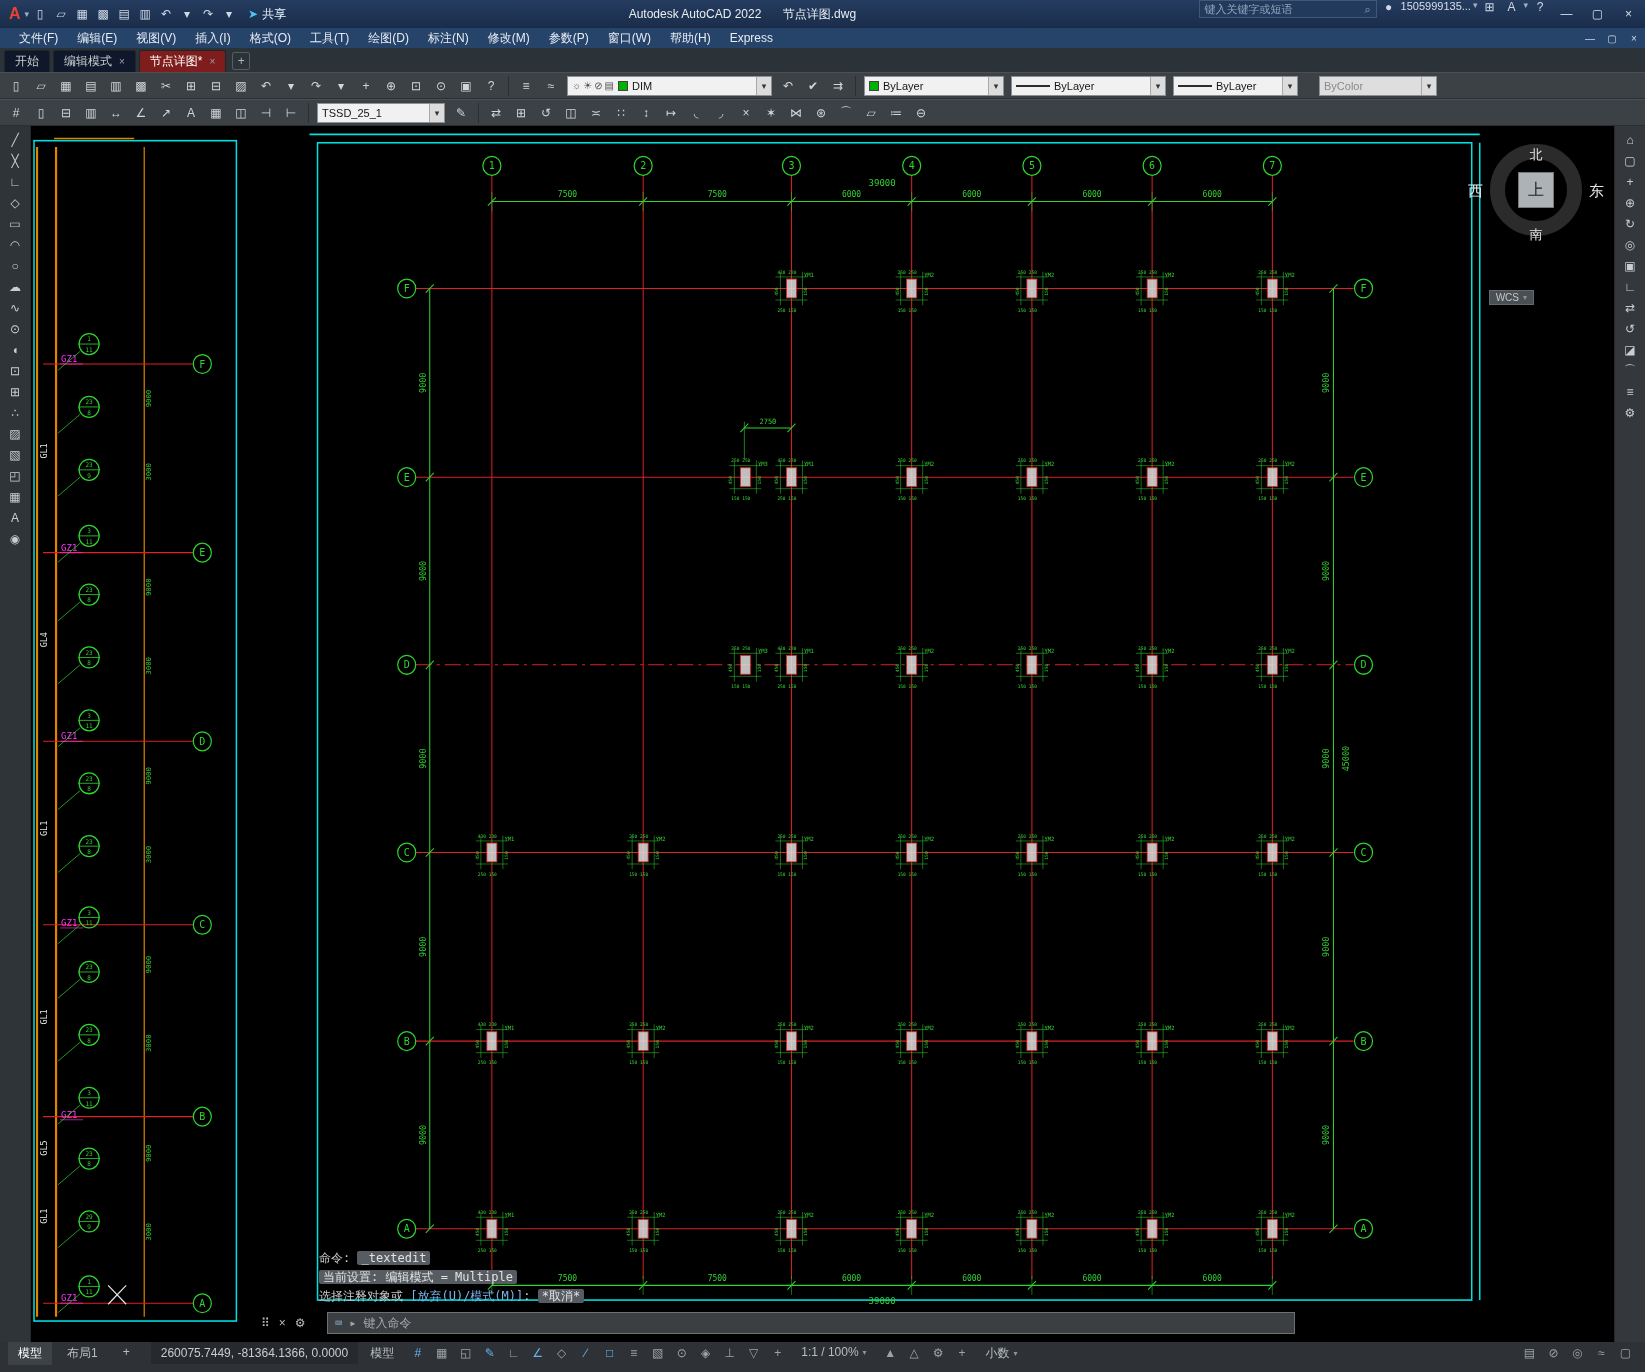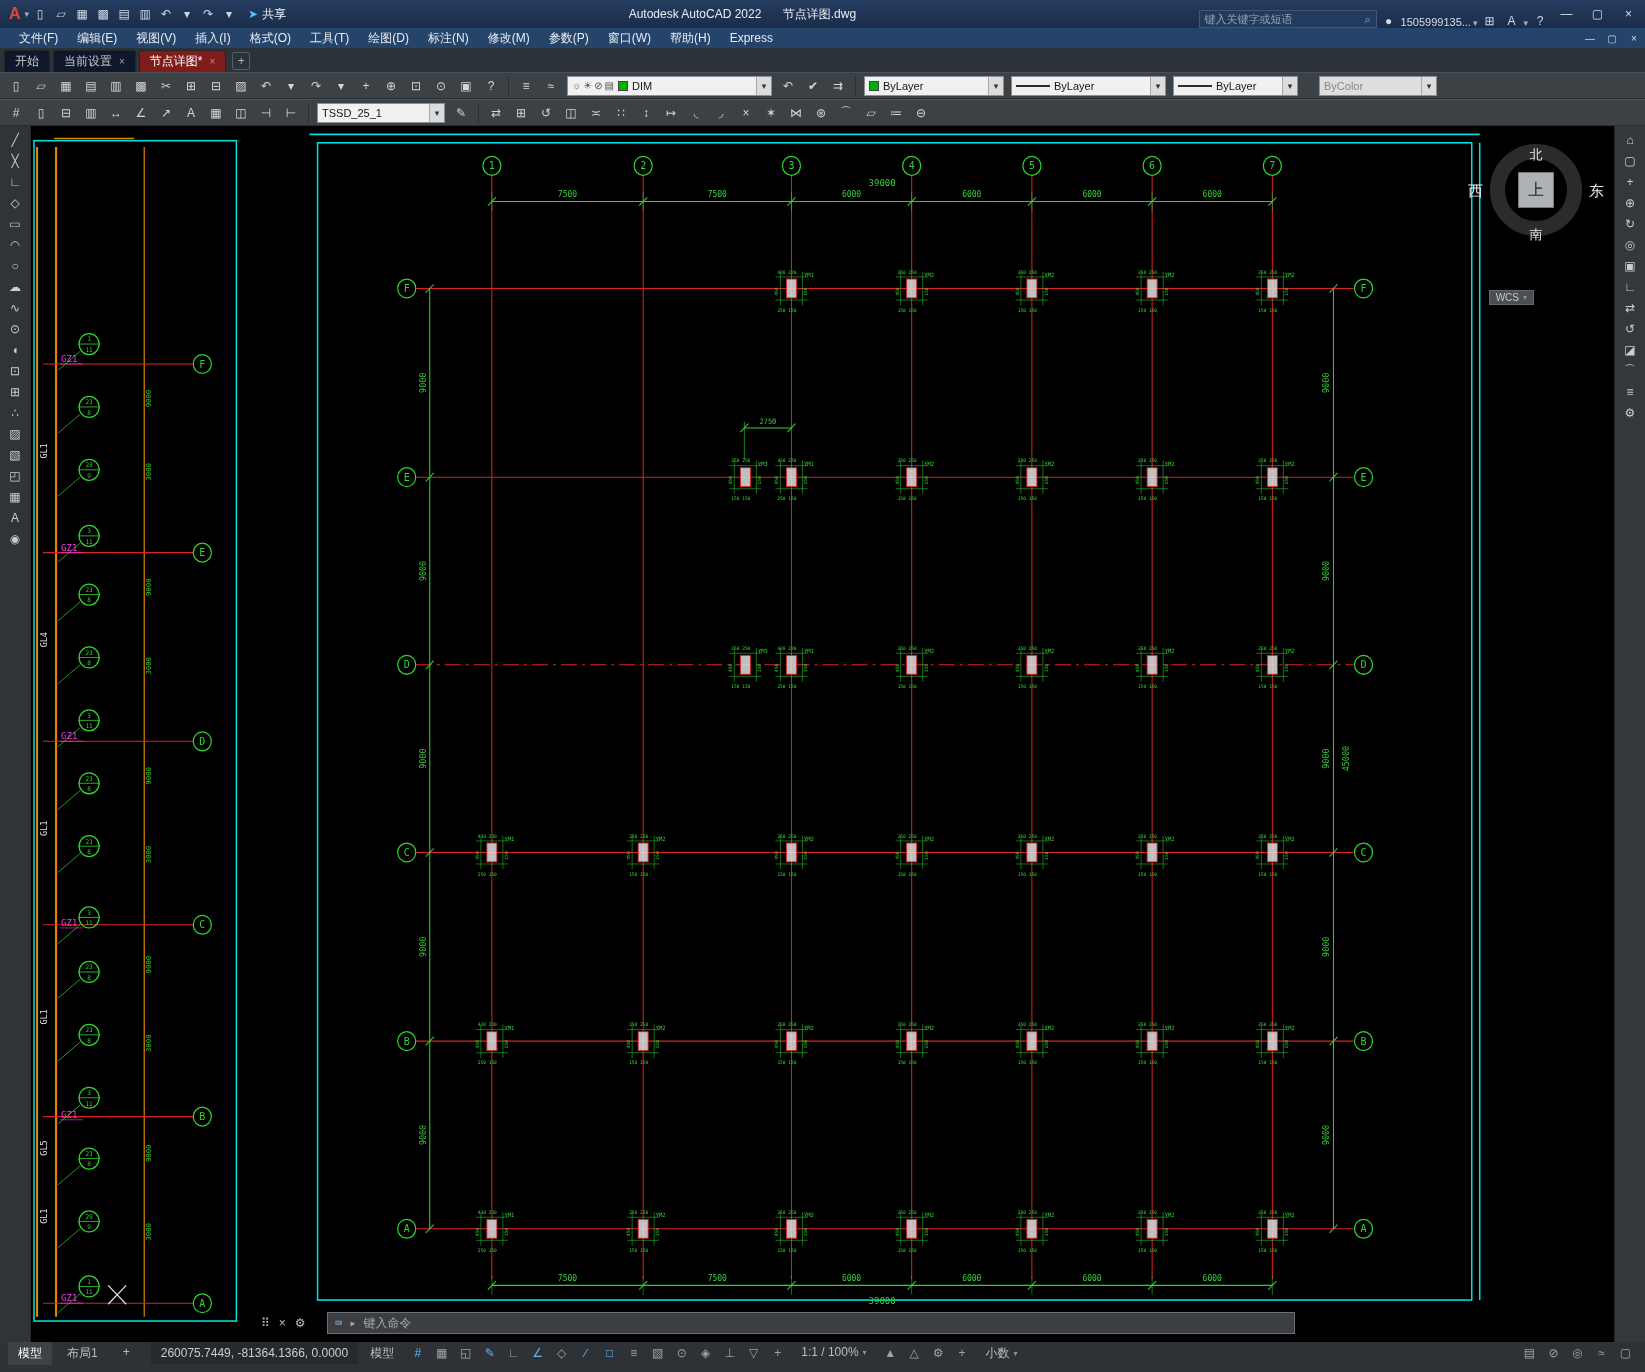--- a/index.html
+++ b/index.html
@@ -10,21 +10,21 @@
   
   .titlebar { flex:none; height:28px; background:linear-gradient(#24declive,#1a2d4a); background:linear-gradient(#253d60,#1a2c4a); display:flex; align-items:center; color:#dfe5ec; font-size:12px; padding:0 0 0 6px; }
   .logoA { color:#e8432e; font-weight:bold; font-size:16px; padding:0 3px; }
   .tb-left { display:flex; align-items:center; gap:1px; }
   .qicon { min-width:20px; text-align:center; color:#cfd8e6; font-size:12px; padding:0 2px; cursor:default; }
   .caret { font-size:9px; color:#9fb0c6; }
   .share { display:flex; align-items:center; gap:4px; margin-left:8px; color:#e8f4ff; }
   .share .plane { color:#4fc3f7; font-size:12px; }
   .tb-center { flex:1; text-align:center; color:#e9edf3; font-size:12px; white-space:nowrap; }
   .tb-center .doc { margin-left:18px; }
-  .tb-right { display:flex; align-items:flex-end; gap:2px; padding-right:2px; }
+  .tb-right { display:flex; align-items:flex-start; gap:2px; padding-right:2px; }
   .tb-search { width:178px; height:18px; background:#223a5c; border:1px solid #40577a; display:flex; align-items:center; justify-content:space-between; padding:0 5px; color:#93a5bd; font-size:11px; }
   .tb-user { color:#d7dfe9; font-size:11px; max-width:90px; overflow:hidden; white-space:nowrap; }
   .winbtn { width:29px; height:28px; display:flex; align-items:center; justify-content:center; color:#d7dfe9; font-size:12px; }
 
   
   .menubar { flex:none; height:20px; background:#26436a; display:flex; align-items:center; color:#e6ecf4; font-size:12px; padding-left:10px; }
   .menu-item { padding:0 9px; height:100%; display:flex; align-items:center; cursor:default; }
   .menu-spacer { flex:1; }
   .mini-winbtn { width:22px; text-align:center; color:#cfd8e6; font-size:10px; }
 
@@ -155,21 +155,21 @@
     <span class="mini-winbtn">▢</span>
     <span class="mini-winbtn">×</span>
   </div>
 
   <div class="filetabs">
     <span id="ftabs" class="irow">
         <span class="ftab">
           <span>开始</span>
         </span>
         <span class="ftab">
-          <span>当前设置</span>
+          <span>编辑模式</span>
           <span class="x">×</span>
         </span>
         <span class="ftab active">
           <span>节点详图*</span>
           <span class="x">×</span>
         </span>
       </span>
     <span class="ftab-plus">+</span>
   </div>
 
@@ -960,20 +960,31 @@
         <div class="vc-s">南</div>
         <div class="vc-w">西</div>
         <div class="vc-e">东</div>
         <div class="vc-top">上</div>
       </div>
       <div class="wcs-chip">
         <span>WCS</span>
         <span class="mini-caret">▾</span>
       </div>
 
+      <div class="cmd-history">
+        <div class="cmd-line">
+          <span>命令: </span><span class="chip">_textedit</span>
+        </div>
+        <div class="cmd-line">
+          <span class="chip">当前设置: 编辑模式 = Multiple</span>
+        </div>
+        <div class="cmd-line">
+          <span>选择注释对象或 </span><span class="opt">[放弃(U)/模式(M)]</span><span>: </span><span class="chip">*取消*</span>
+        </div>
+      </div>
       <div class="cmd-dock" id="cmd-dock">
           <span class="cd-icon">⠿</span>
           <span class="cd-icon">×</span>
           <span class="cd-icon">⚙</span>
         </div>
       <div class="cmd-input">
         <span class="ci-icon">⌨</span>
         <span>▸</span>
         <span>键入命令</span>
       </div>

